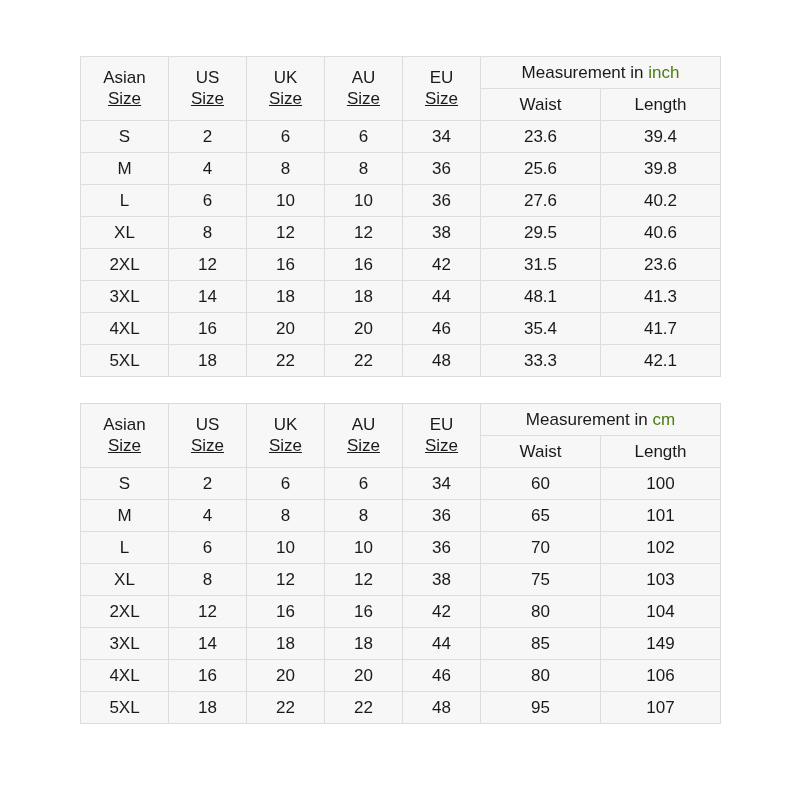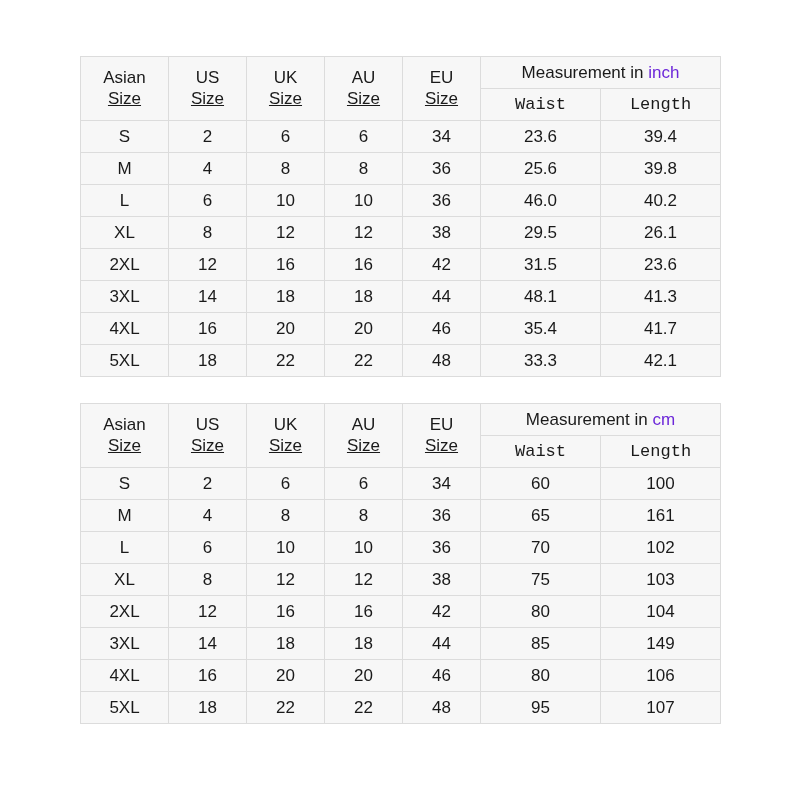--- a/index.html
+++ b/index.html
@@ -59,26 +59,25 @@
   }
   .hdr-cell .l1 { display: block; }
   .hdr-cell .l2 { display: block; text-decoration: underline; }
 
   .meas-title {
     font-weight: bold;
     font-size: 17px;
     height: 31px;
   }
   .meas-title .unit {
-    color: #6d28d9;
+    color: #4d7c0f;
   }
   .meas-sub {
     font-size: 17px;
     height: 31px;
-    font-family: Liberation Mono, monospace;
   }
   td.bold-col {
     font-weight: bold;
   }
   td.asian-col {
     font-size: 17px;
   }
 </style>
 </head>
 <body>
@@ -141,31 +140,31 @@
         <td>36</td>
         <td>25.6</td>
         <td>39.8</td>
       </tr>
       <tr>
         <td class="asian-col">L</td>
         <td class="bold-col">6</td>
         <td>10</td>
         <td>10</td>
         <td>36</td>
-        <td>46.0</td>
+        <td>27.6</td>
         <td>40.2</td>
       </tr>
       <tr>
         <td class="asian-col">XL</td>
         <td class="bold-col">8</td>
         <td>12</td>
         <td>12</td>
         <td>38</td>
         <td>29.5</td>
-        <td>26.1</td>
+        <td>40.6</td>
       </tr>
       <tr>
         <td class="asian-col">2XL</td>
         <td class="bold-col">12</td>
         <td>16</td>
         <td>16</td>
         <td>42</td>
         <td>31.5</td>
         <td>23.6</td>
       </tr>
@@ -247,21 +246,21 @@
         <td>60</td>
         <td>100</td>
       </tr>
       <tr>
         <td class="asian-col">M</td>
         <td class="bold-col">4</td>
         <td>8</td>
         <td>8</td>
         <td>36</td>
         <td>65</td>
-        <td>161</td>
+        <td>101</td>
       </tr>
       <tr>
         <td class="asian-col">L</td>
         <td class="bold-col">6</td>
         <td>10</td>
         <td>10</td>
         <td>36</td>
         <td>70</td>
         <td>102</td>
       </tr>

